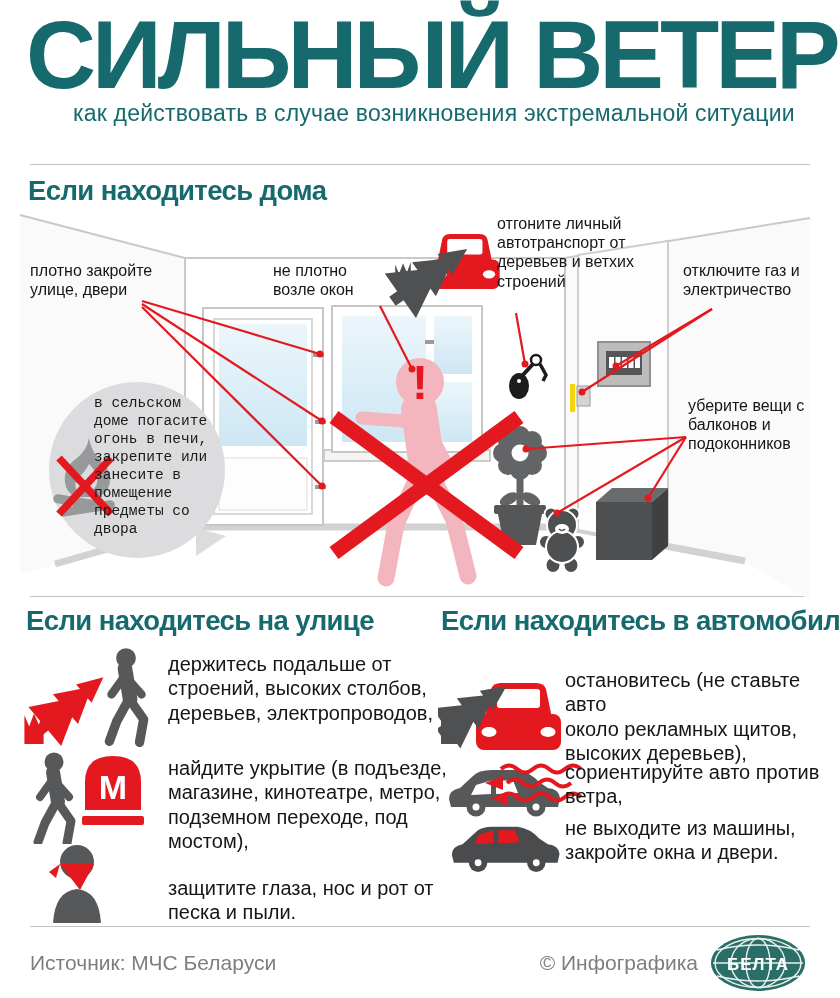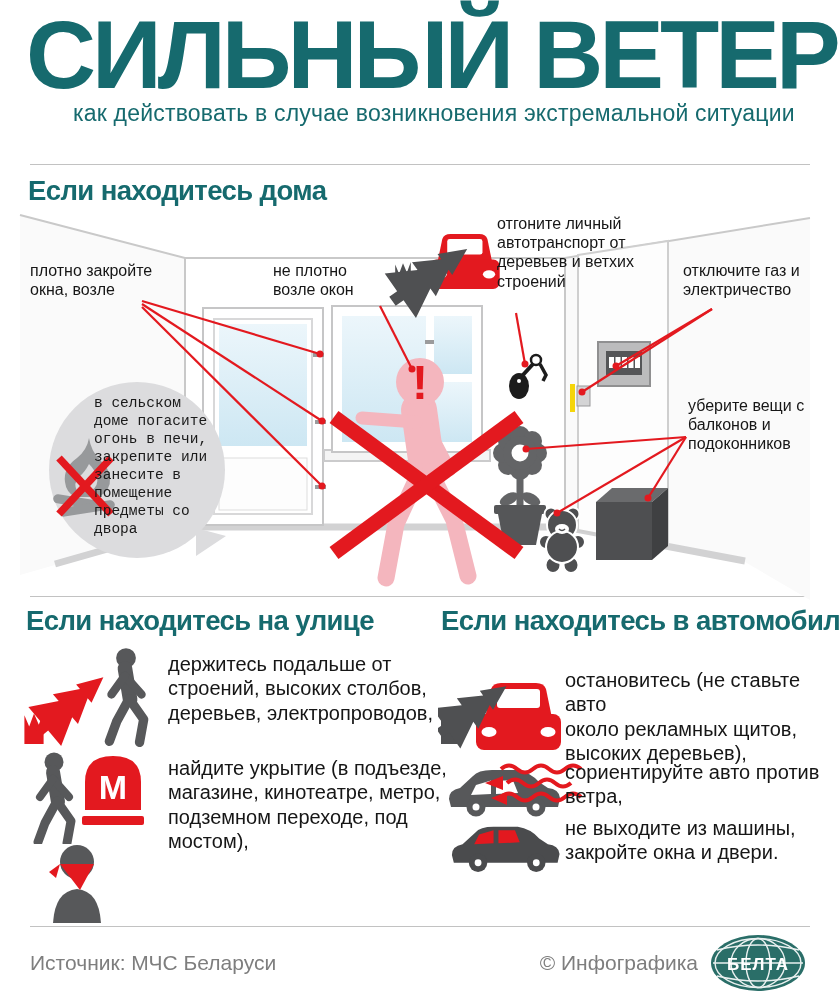--- a/index.html
+++ b/index.html
@@ -239,21 +239,21 @@
       <path d="M686,267 L526,279"></path>
         <circle cx="526" cy="279" r="3.5"></circle>
       <path d="M686,267 L557,343"></path>
         <circle cx="557" cy="343" r="3.5"></circle>
       <path d="M686,267 L648,328"></path>
         <circle cx="648" cy="328" r="3.5"></circle>
     </g>
   </svg>
 
   <div class="ann" style="left:30px; top:261px; z-index:3">плотно закройте
-окна, возле</div>
+улице, двери</div>
   <div class="ann" style="left:273px; top:261px; z-index:3">не плотно
 возле окон</div>
   <div class="ann" style="left:497px; top:214px; z-index:3">отгоните личный
 автотранспорт от
 деревьев и ветхих
 строений</div>
   <div class="ann" style="left:683px; top:261px; z-index:3">отключите газ и
 электричество</div>
   <div class="ann" style="left:688px; top:396px; z-index:3">уберите вещи с
 балконов и
@@ -304,20 +304,22 @@
 магазине, кинотеатре, метро,
 подземном переходе, под
 мостом),</div>
 
   <svg class="icon" style="left:46px; top:843px" width="62" height="82" viewBox="0 0 62 82">
     <circle cx="31" cy="19" r="17" fill="#57585a"></circle>
     <path d="M7,80 Q9,48 31,46 Q53,48 55,80 Z" fill="#57585a"></path>
     <path d="M14,21 L48,21 L34,47 Z" fill="#e3191f"></path>
     <path d="M14,21 L3,29 L10,35 Z" fill="#e3191f"></path>
   </svg>
+  <div class="item-text" style="left:168px; top:876px">защитите глаза, нос и рот от
+песка и пыли.</div>
 
   <h2 class="sec-title" style="left:441px; top:605px">Если находитесь в автомобиле</h2>
 
   <svg class="icon" style="left:438px; top:652px" width="130" height="102" viewBox="0 0 130 102">
     <g transform="translate(38,26)">
         <use href="#car-front"></use>
       </g>
     <use href="#stump" transform="translate(12,92) scale(1.5)" style="fill:#4f5052"></use>
     <use href="#fir" transform="translate(26,64) rotate(55) scale(0.72)" style="fill:#4f5052"></use>
   </svg>

